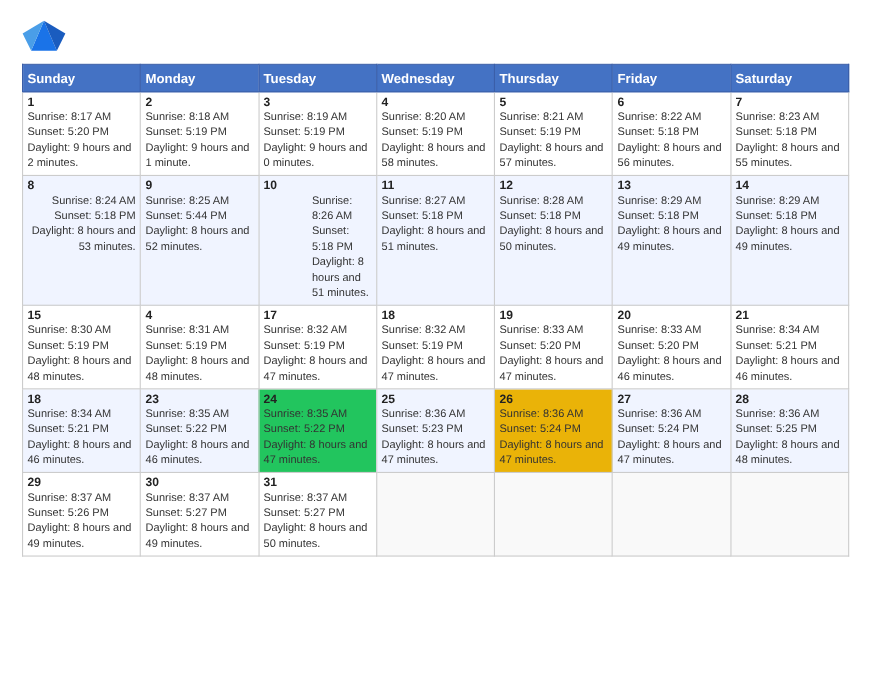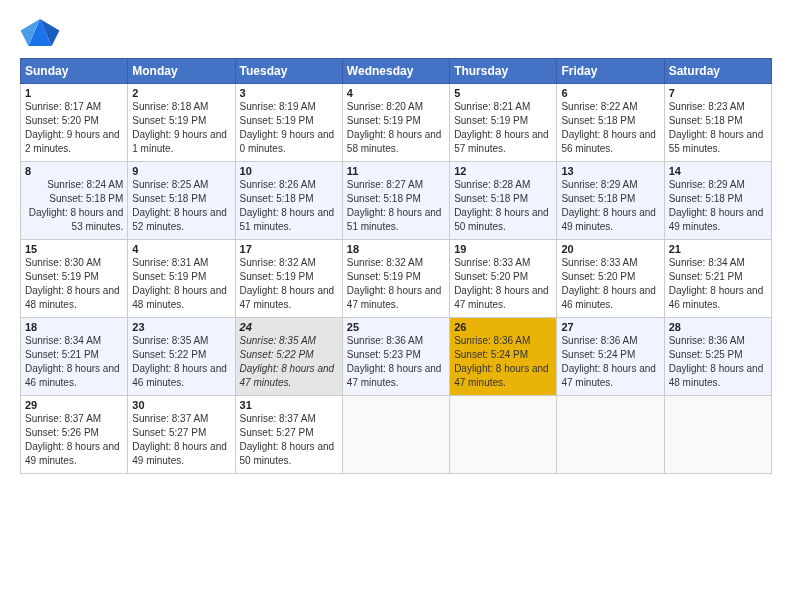--- a/index.html
+++ b/index.html
@@ -183,26 +183,26 @@
         <tr>
           <td style="background: rgb(240, 244, 255);">
             <span class="day-num">8</span>
             <div class="day-info" style="white-space: pre-line; text-align: right;">Sunrise: 8:24 AM
 Sunset: 5:18 PM
 Daylight: 8 hours and 53 minutes.</div>
           </td>
           <td style="background: rgb(240, 244, 255);">
             <span class="day-num">9</span>
             <div class="day-info" style="white-space: pre-line;">Sunrise: 8:25 AM
-Sunset: 5:18 PM
+Sunset: 5:44 PM
 Daylight: 8 hours and 52 minutes.</div>
           </td>
           <td style="background: rgb(240, 244, 255);">
             <span class="day-num">10</span>
-            <div class="day-info" style="white-space: pre-line;">Sunrise: 8:26 AM
+            <div class="day-info" style="white-space: pre-line; margin-left: 44px;">Sunrise: 8:26 AM
 Sunset: 5:18 PM
 Daylight: 8 hours and 51 minutes.</div>
           </td>
           <td style="background: rgb(240, 244, 255);">
             <span class="day-num">11</span>
             <div class="day-info" style="white-space: pre-line;">Sunrise: 8:27 AM
 Sunset: 5:18 PM
 Daylight: 8 hours and 51 minutes.</div>
           </td>
           <td style="background: rgb(240, 244, 255);">
@@ -274,21 +274,21 @@
             <div class="day-info" style="white-space: pre-line;">Sunrise: 8:34 AM
 Sunset: 5:21 PM
 Daylight: 8 hours and 46 minutes.</div>
           </td>
           <td style="background: rgb(240, 244, 255);">
             <span class="day-num">23</span>
             <div class="day-info" style="white-space: pre-line;">Sunrise: 8:35 AM
 Sunset: 5:22 PM
 Daylight: 8 hours and 46 minutes.</div>
           </td>
-          <td style="background: #e5e5e5; font-style: italic;">
+          <td style="background: #22c55e;">
             <span class="day-num">24</span>
             <div class="day-info" style="white-space: pre-line;">Sunrise: 8:35 AM
 Sunset: 5:22 PM
 Daylight: 8 hours and 47 minutes.</div>
           </td>
           <td style="background: rgb(240, 244, 255);">
             <span class="day-num">25</span>
             <div class="day-info" style="white-space: pre-line;">Sunrise: 8:36 AM
 Sunset: 5:23 PM
 Daylight: 8 hours and 47 minutes.</div>

